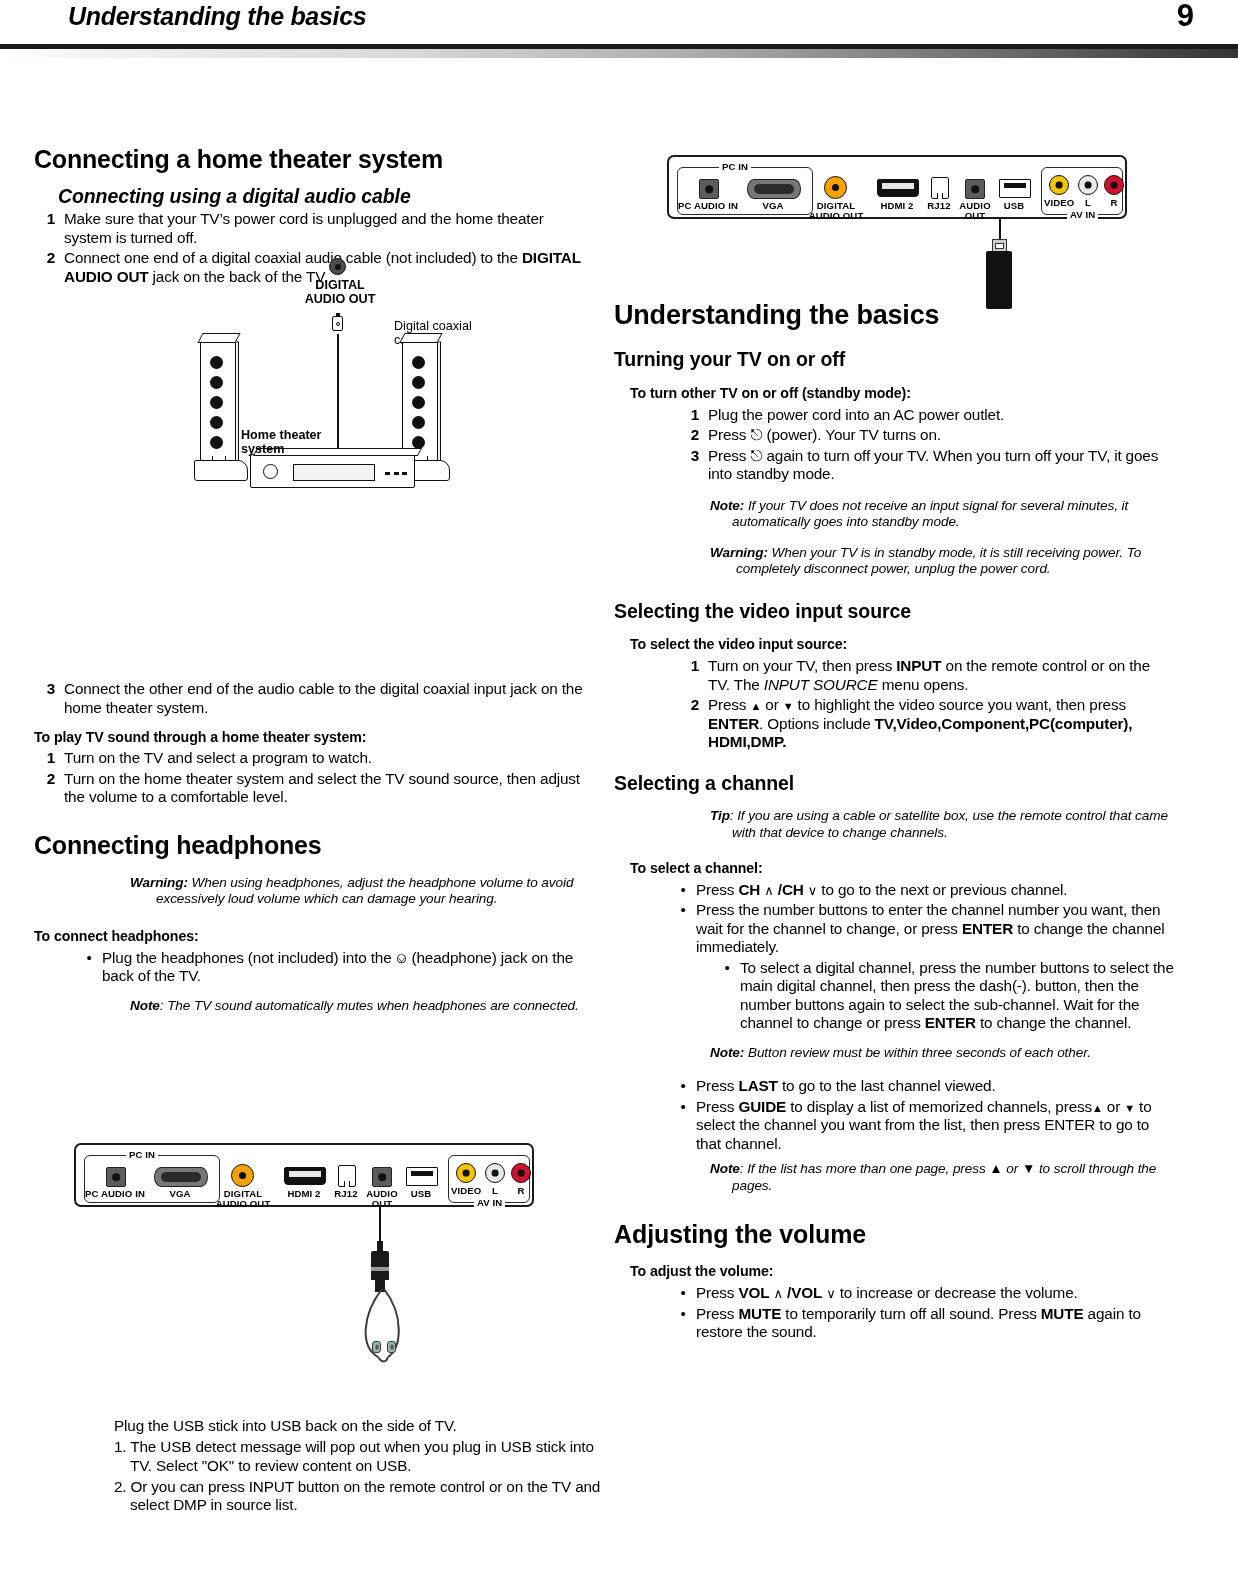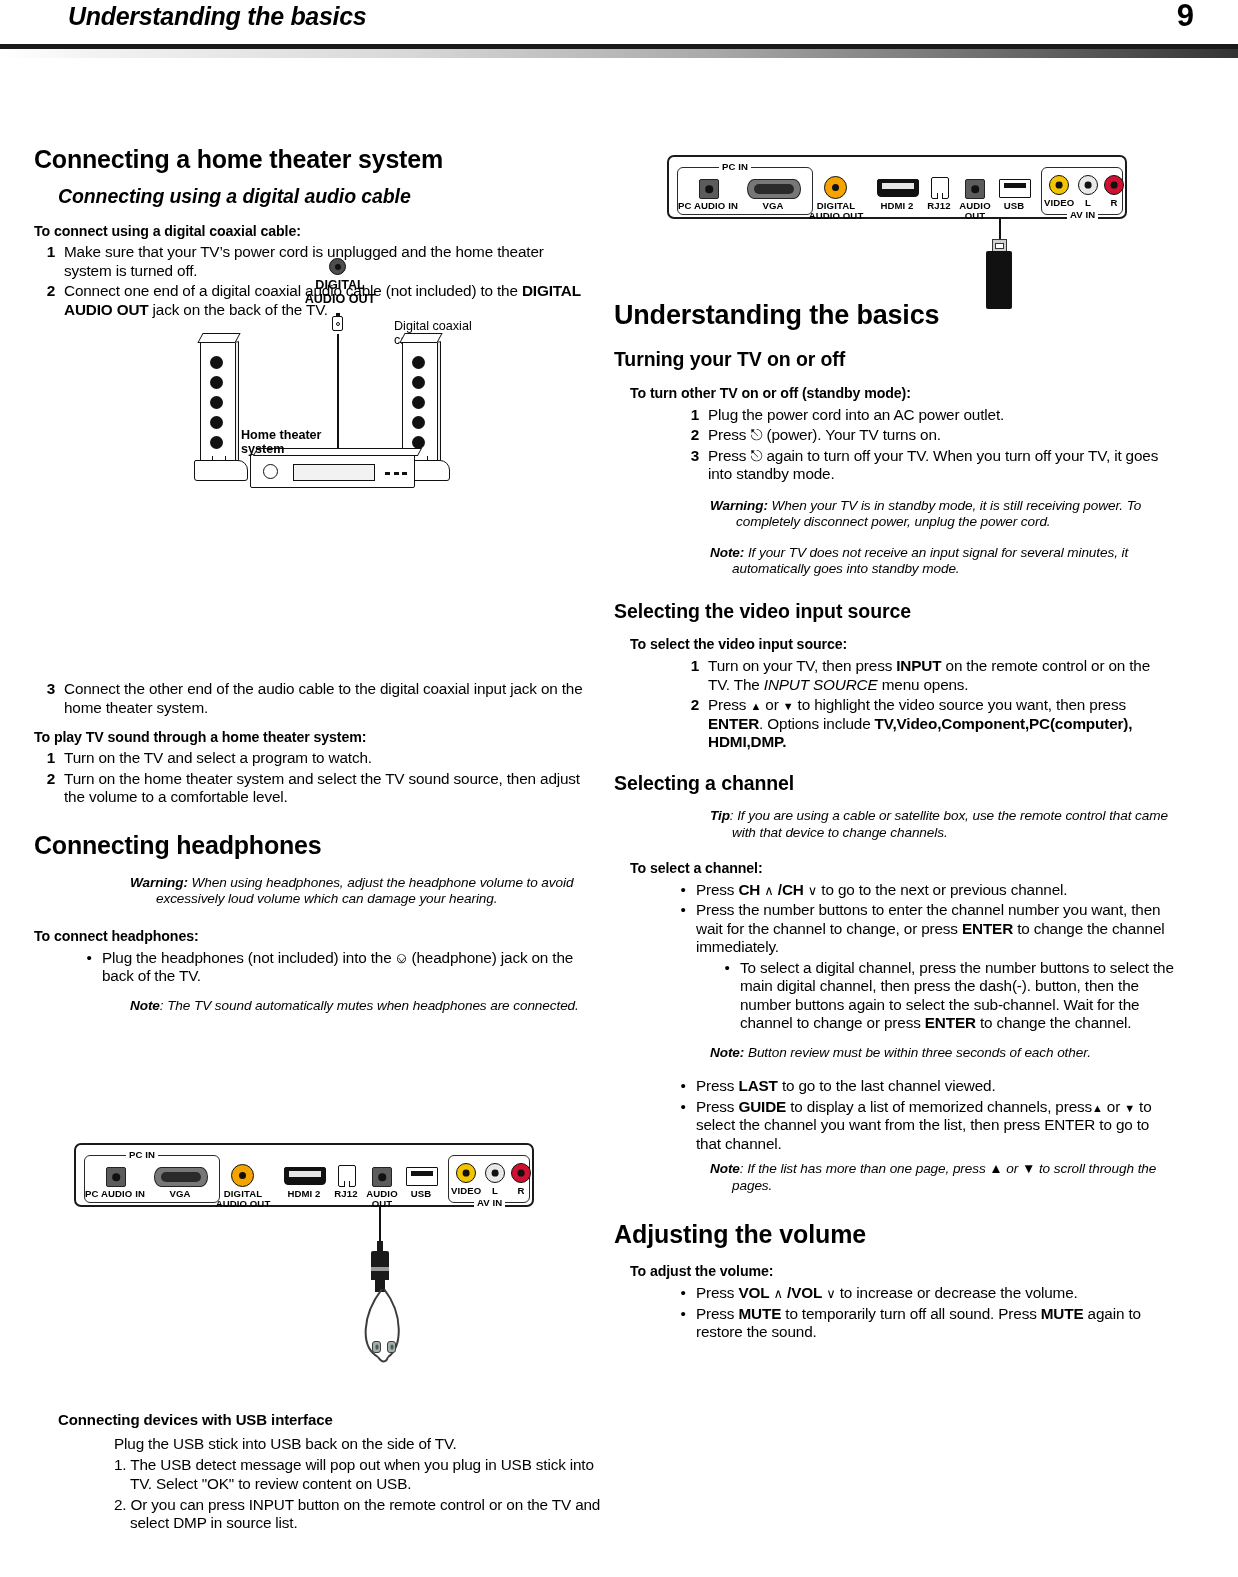--- a/index.html
+++ b/index.html
@@ -509,21 +509,20 @@
   <div class="header-gradient"></div>
 </div>
 
 <div class="col col-left">
 
   <div style="position:absolute; left:0; top:145px; width:556px;">
     <h1 class="h1">Connecting a home theater system</h1>
 
     <h2 class="h2" style="margin-top:12px; margin-left:24px;">Connecting using a digital audio cable</h2>
 
-    <div class="lead" style="margin-top:16px;">To connect using a digital coaxial cable:</div>
 
     <ul class="steps" style="margin-top:3px;">
       <li class="step">
         <span class="num">1</span>
         <span class="txt">Make sure that your TV’s power cord is unplugged and the home theater system is turned off.</span>
       </li>
       <li class="step">
         <span class="num">2</span>
         <span class="txt"><span>Connect one end of a digital coaxial audio cable (not included) to the </span><b>DIGITAL AUDIO OUT</b><span> jack on the back of the TV.</span></span>
       </li>
@@ -680,21 +679,20 @@
     <svg width="90" height="90" style="position:absolute; left:308px; top:82px;">
       <path d="M40 0 C 20 26, 18 58, 36 68" stroke="#3c3c3c" stroke-width="2" fill="none"></path>
       <path d="M42 0 C 62 26, 60 58, 46 68" stroke="#3c3c3c" stroke-width="2" fill="none"></path>
       <path d="M36 68 C 40 74, 44 74, 46 68" stroke="#3c3c3c" stroke-width="2" fill="none"></path>
     </svg>
     <div class="hp-bud" style="left:338px; top:134px;"></div>
     <div class="hp-bud" style="left:353px; top:134px;"></div>
   </div>
 
   <div style="position:absolute; left:24px; top:1411px; width:556px;">
-    <div class="lead" style="font-size:15px;">Connecting devices with USB interface</div>
     <div class="body-t" style="margin-top:6px; margin-left:56px;">Plug the USB stick into USB back on the side of TV.</div>
     <div class="body-t" style="margin-top:3px; margin-left:56px; text-indent:-16px; padding-left:16px;">1. The USB detect message will pop out when you plug in USB stick into TV. Select "OK" to review content on USB.</div>
     <div class="body-t" style="margin-top:3px; margin-left:56px; text-indent:-16px; padding-left:16px;">2. Or you can press INPUT button on the remote control or on the TV and select DMP in source list.</div>
   </div>
 </div>
 
 <div class="col col-right">
 
   <div class="panel" style="position:absolute; left:53px; top:155px; width:460px; height:64px;">
     <div class="panel-inner">
@@ -754,26 +752,26 @@
       <li class="step" style="margin-left:48px;">
         <span class="num">2</span>
         <span class="txt"><span>Press </span><span>⎋</span><span> (power). Your TV turns on.</span></span>
       </li>
       <li class="step" style="margin-left:48px;">
         <span class="num">3</span>
         <span class="txt"><span>Press </span><span>⎋</span><span> again to turn off your TV. When you turn off your TV, it goes into standby mode.</span></span>
       </li>
     </ul>
 
+    <div class="note" style="margin-top:14px; margin-left:96px; text-indent:-22px; padding-left:22px;">
+      <b>Note:</b><span> If your TV does not receive an input signal for several minutes, it automatically goes into standby mode.</span>
+    </div>
+
     <div class="note" style="margin-top:14px; margin-left:96px; text-indent:-26px; padding-left:26px;">
       <b>Warning:</b><span> When your TV is in standby mode, it is still receiving power. To completely disconnect power, unplug the power cord.</span>
-    </div>
-
-    <div class="note" style="margin-top:14px; margin-left:96px; text-indent:-22px; padding-left:22px;">
-      <b>Note:</b><span> If your TV does not receive an input signal for several minutes, it automatically goes into standby mode.</span>
     </div>
 
     <h2 class="h2n" style="margin-top:22px;">Selecting the video input source</h2>
 
     <div class="lead" style="margin-top:14px; margin-left:16px;">To select the video input source:</div>
 
     <ul class="steps" style="margin-top:4px; margin-left:16px;">
       <li class="step" style="margin-left:48px;">
         <span class="num">1</span>
         <span class="txt"><span>Turn on your TV, then press </span><b>INPUT</b><span> on the remote control or on the TV. The </span><i>INPUT SOURCE</i><span> menu opens.</span></span>

